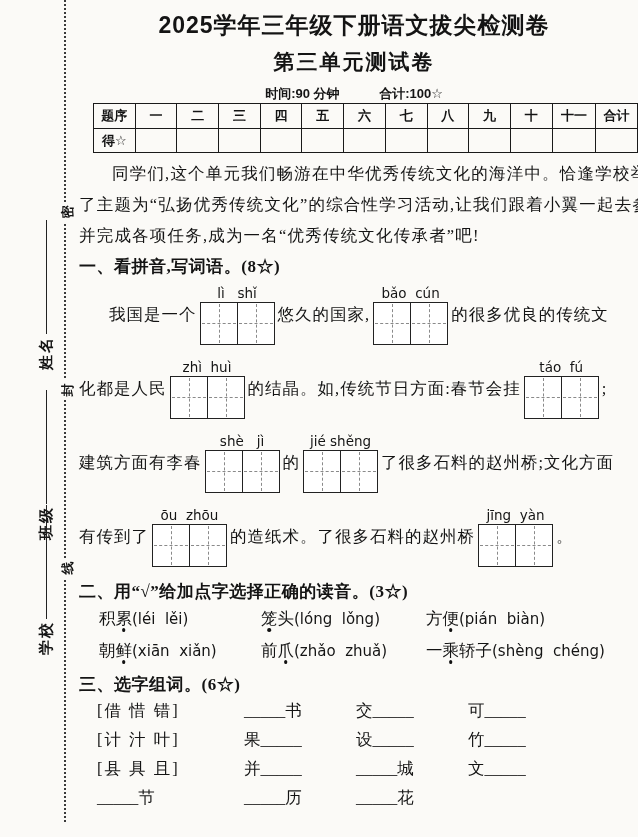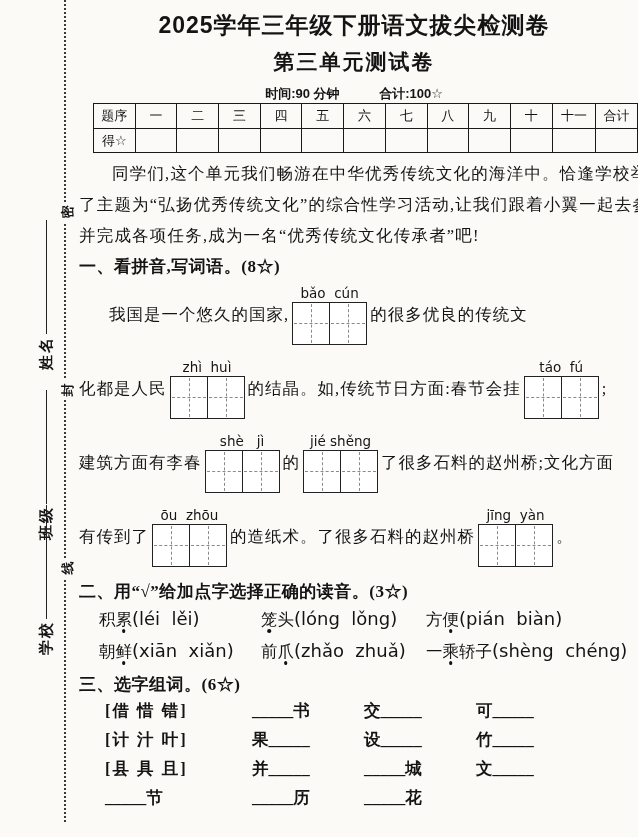--- a/index.html
+++ b/index.html
@@ -19,21 +19,21 @@
   .hdr{position:absolute;left:70px;right:0;top:0;text-align:center;}
   .title{margin:10px 0 0 0;font-size:23px;font-weight:800;letter-spacing:1px;
          font-family:"Liberation Sans","DejaVu Sans",sans-serif;}
   .subtitle{margin:7px 0 0 0;font-size:21px;font-weight:800;letter-spacing:2px;
             font-family:"Liberation Sans","DejaVu Sans",sans-serif;}
   .meta{margin-top:9px;font-size:13px;font-weight:700;font-family:"Liberation Sans","DejaVu Sans",sans-serif;}
   .meta span{margin:17px 18px;text-align:right;}
 
   
   .score-table{position:absolute;left:93px;top:103px;border-collapse:collapse;table-layout:fixed;}
-  .score-table td{border:1.8px solid #1a1a1a;text-align:center;font-size:13px;font-weight:400;
+  .score-table td{border:1.8px solid #1a1a1a;text-align:center;font-size:13px;font-weight:700;
                   font-family:"Liberation Sans","DejaVu Sans",sans-serif;padding:0;}
   .score-table tr:first-child td{height:24px;}
   .score-table tr:last-child td{height:23px;}
 
   
   .main{position:absolute;left:79px;top:158px;width:549px;}
   .intro{font-size:16.5px;line-height:31px;letter-spacing:1.2px;font-weight:500;}
   .intro .ln{white-space:nowrap;}
   .intro .indent{text-indent:33px;}
   .sec-h{font-size:17px;font-weight:700;letter-spacing:0.5px;margin-top:6px;
@@ -48,28 +48,28 @@
       white-space:pre;line-height:15px;margin-bottom:1px;}
   .cells{display:flex;border:1.7px solid #222;background:#fff;}
   .cell{width:36px;height:41px;position:relative;}
   .cell+.cell{border-left:1.7px solid #222;}
   .cell::before{content:"";position:absolute;left:50%;top:1px;bottom:1px;border-left:1px dashed #8a8a8a;}
   .cell::after{content:"";position:absolute;top:50%;left:1px;right:1px;border-top:1px dashed #8a8a8a;}
 
   
   .s2row{display:grid;grid-template-columns:162px 165px 1fr;align-items:center;height:32px;
          margin-left:20px;font-size:16.5px;font-weight:500;white-space:pre;}
-  .py-read{font-family:"DejaVu Sans","Liberation Sans",sans-serif;font-size:18px;white-space:pre;}
+  .py-read{font-family:"DejaVu Sans","Liberation Sans",sans-serif;font-size:15px;white-space:pre;}
   .dot-under{position:relative;}
   .dot-under::after{content:"";position:absolute;left:50%;bottom:-4px;transform:translateX(-50%);
                     width:3.6px;height:3.6px;border-radius:50%;background:#111;}
 
   
   .s3row{display:grid;grid-template-columns:147px 112px 112px 1fr;align-items:center;height:29px;
-         margin-left:26px;font-size:16.5px;font-weight:700;white-space:pre;}
+         margin-left:18px;font-size:16.5px;font-weight:400;white-space:pre;}
   .s3row .opts{letter-spacing:2px;}
 </style>
 </head>
 <body>
 
 <div class="page">
 
   <div class="seal-line"></div>
   <span class="seal-char" style="top:202px;">密</span>
   <span class="seal-char" style="top:380px;">封</span>
@@ -137,20 +137,24 @@
     <div class="intro">
       <div class="ln indent">同学们,这个单元我们畅游在中华优秀传统文化的海洋中。恰逢学校举办</div>
       <div class="ln">了主题为“弘扬优秀传统文化”的综合性学习活动,让我们跟着小翼一起去参加</div>
       <div class="ln">并完成各项任务,成为一名“优秀传统文化传承者”吧!</div>
     </div>
 
     <div class="sec-h h1">一、看拼音,写词语。(8☆)</div>
 
     <div class="pyline indent">
       <span>我国是一个</span>
+      <span class="pybox">
+        <span class="py">lì   shǐ</span>
+        <span class="cells"><span class="cell"></span><span class="cell"></span></span>
+      </span>
       <span>悠久的国家,</span>
       <span class="pybox">
         <span class="py">bǎo  cún</span>
         <span class="cells"><span class="cell"></span><span class="cell"></span></span>
       </span>
       <span>的很多优良的传统文</span>
     </div>
 
     <div class="pyline">
       <span>化都是人民</span>

